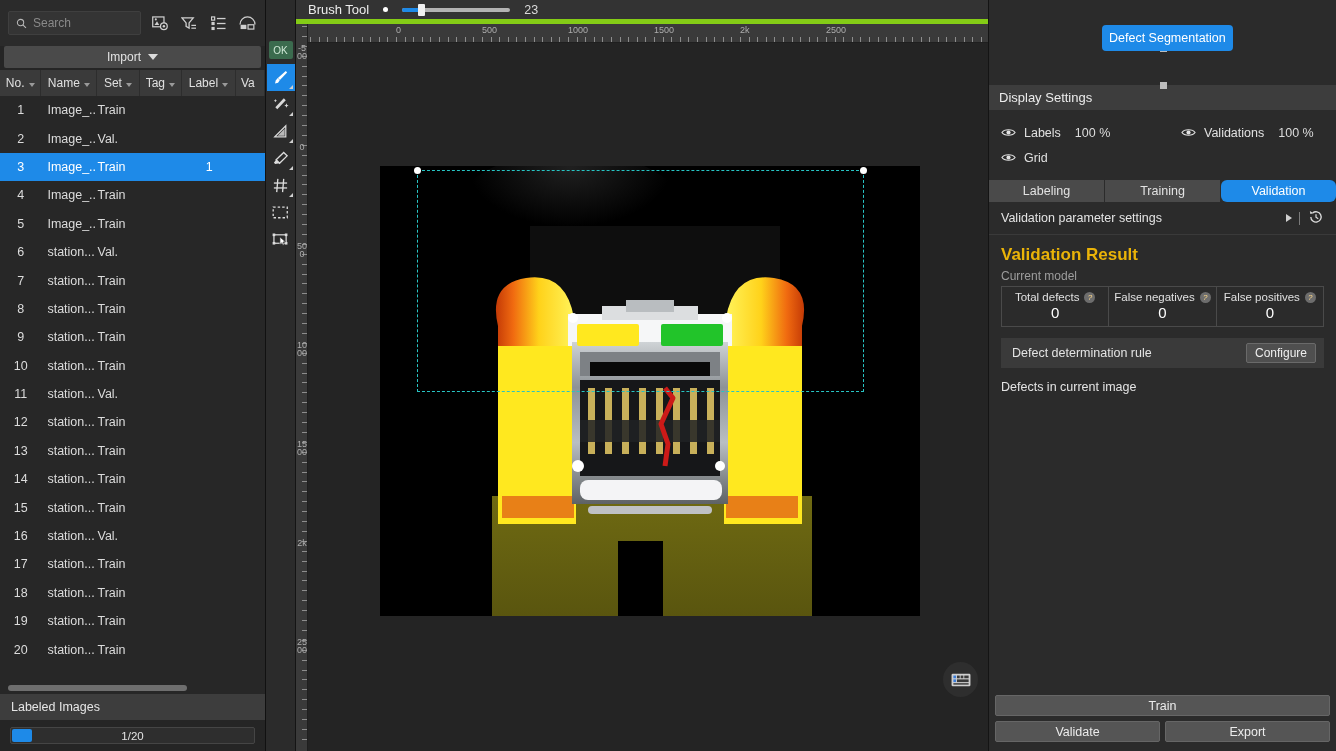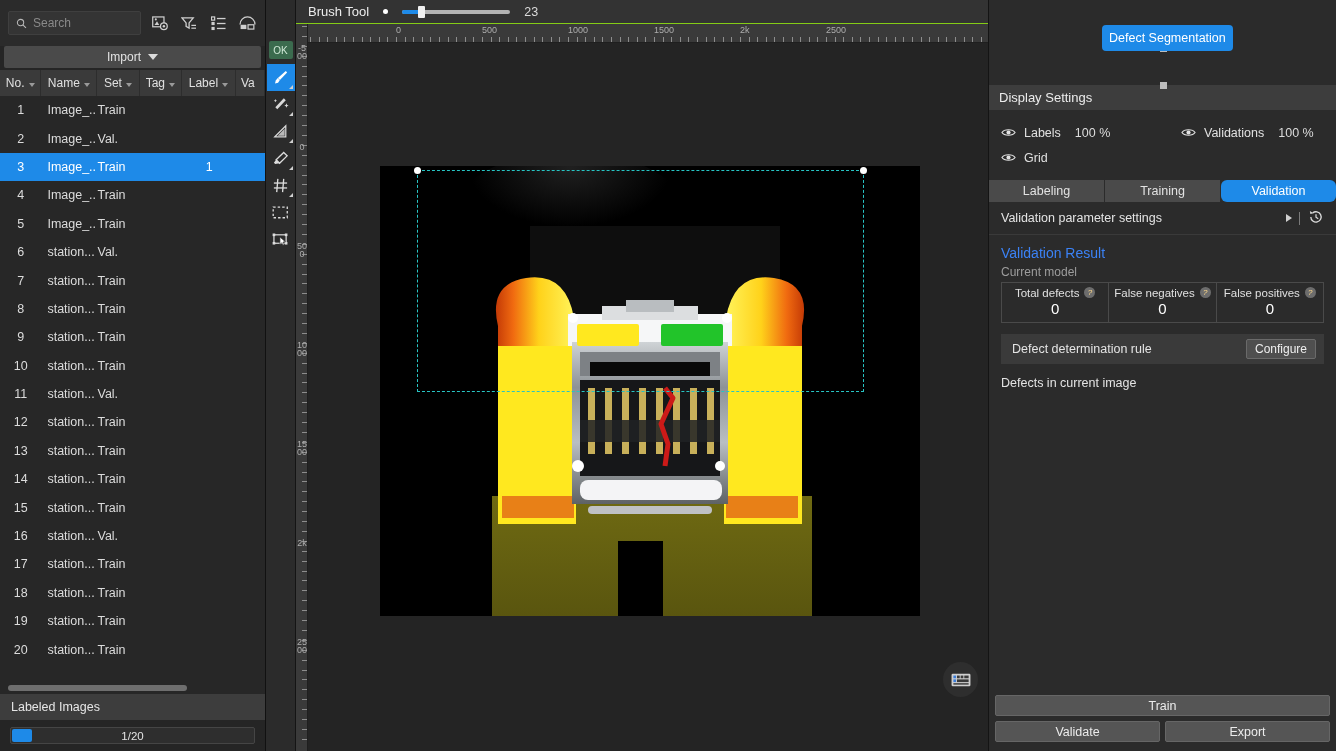--- a/index.html
+++ b/index.html
@@ -63,21 +63,21 @@
             display:flex;align-items:center;justify-content:center;border-radius:2px;margin-bottom:5px;}
   .tool{ width:28px;height:27px; display:flex;align-items:center;justify-content:center;
          position:relative; cursor:pointer;}
   .tool.active{ background:#1e8ae8; }
   .tool .cor{ position:absolute; right:2px; bottom:2px; width:0;height:0;
               border-left:4px solid transparent; border-bottom:4px solid #cfcfcf;}
 
   
   .center{ flex:1; display:flex; flex-direction:column; background:#242424; position:relative; min-width:0;}
   .topbar{ height:24px; background:#333; display:flex; align-items:center; gap:14px; padding-left:12px;
-           border-bottom:1px solid #84cc16;}
+           border-bottom:5px solid #84cc16;}
   .topbar .title{ font-size:13px; color:#ececec;}
   .dot{ width:5px;height:5px;background:#fff;border-radius:50%;}
   .slider{ position:relative; width:108px; height:14px; display:flex; align-items:center; cursor:pointer;}
   .slider .track{ width:100%; height:4px; background:#b3b3b3; border-radius:2px;}
   .slider .filled{ position:absolute; left:0; width:18px; height:4px; background:#1e8ae8; border-radius:2px;}
   .slider .knob{ position:absolute; left:16px; width:7px; height:12px; background:#f0f0f0; border-radius:1px;}
   .sval{ font-size:12.5px; color:#dadada;}
   .hruler{ position:absolute; left:12px; right:0; top:24px; height:19px; background:#3a3a3a;
            border-bottom:1px solid #1f1f1f; overflow:hidden;}
   .vruler{ position:absolute; left:0; top:24px; bottom:0; width:12px; background:#3a3a3a;
@@ -123,26 +123,26 @@
   .tab.active{ background:#1e8ae8; color:#fff;}
 
   .vparam{ height:33px; display:flex; align-items:center; padding:0 12px; font-size:12.5px;
            color:#e4e4e4; border-bottom:1px solid #3a3a3a;}
   .vparam .sp{flex:1}
   .vparam .arr{ width:0;height:0;border-top:4.5px solid transparent;border-bottom:4.5px solid transparent;
                 border-left:6px solid #d0d0d0; margin-right:7px; cursor:pointer;}
   .vparam .divr{ width:1px;height:13px;background:#7a7a7a;margin-right:8px;}
 
   .vres{ padding:10px 12px 0 12px;}
-  .vres .h{ font-size:14px; color:#3b82f6;}
+  .vres .h{ font-size:17px; color:#eab308;font-weight:bold;}
   .vres .cm{ font-size:12px; color:#9d9d9d; margin-top:4px;}
   .metrics{ display:flex; margin-top:3px; border:1px solid #4a4a4a;}
   .metric{ flex:1; padding:4px 0 5px 0; text-align:center; border-right:1px solid #4a4a4a;}
   .metric:last-child{border-right:none;}
-  .metric .ml{ font-size:11.5px; color:#e0e0e0; display:flex;justify-content:center;gap:5px;}
+  .metric .ml{ font-size:11.5px; color:#e0e0e0; display:flex;align-items:center;justify-content:center;gap:5px;}
   .metric .mv{ font-size:15px; color:#fff; margin-top:1px;}
   .qmark{ width:11px;height:11px;border-radius:50%;background:#6d6d6d;color:#ffd98a;font-size:8px;
           display:inline-flex;align-items:center;justify-content:center; cursor:pointer;}
 
   .rule{ margin:11px 12px 0 12px; height:30px; background:#3a3a3a; display:flex; align-items:center;
          padding:0 8px 0 11px;}
   .rule .t{ flex:1; font-size:12.5px; color:#e4e4e4;}
   .btn{ background:#4f4f4f; border:1px solid #6a6a6a; color:#eee; font-size:12px; padding:2px 8px;
         border-radius:2px; cursor:pointer; font-family:"Liberation Sans", sans-serif;margin-left:31px;}
   .dci{ padding:12px 12px 0 12px; font-size:12.5px; color:#e4e4e4;}

